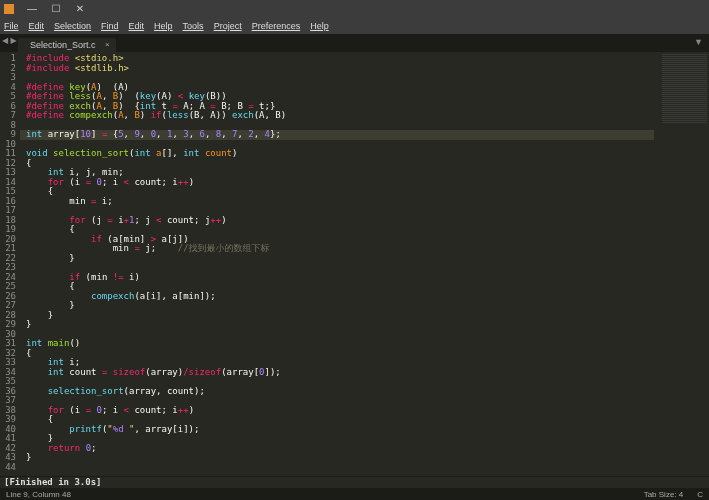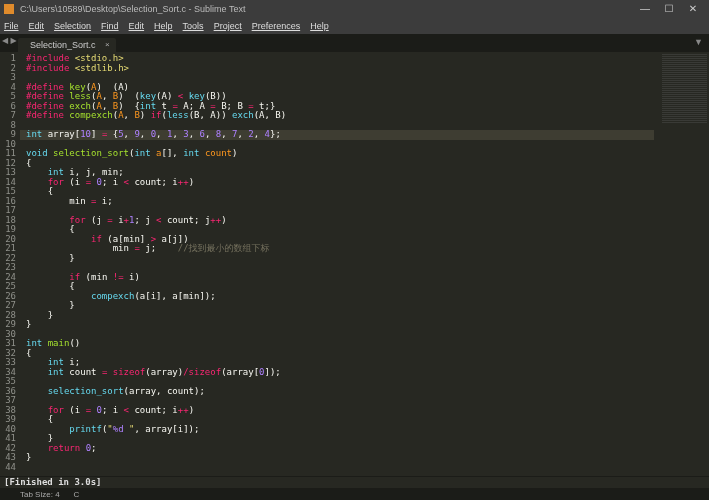--- a/index.html
+++ b/index.html
@@ -39,21 +39,20 @@
 
 .statusbar { height: 12px; background: #1b1c18; display: flex; align-items: center; font-size: 8px; color: #aaa; padding: 0 6px; }
 .statusbar .left { flex: 1; }
 .statusbar .cell { margin-left: 14px; }
 </style>
 </head>
 <body>
 
 <div class="titlebar">
   <div class="icon"></div>
-  <div class="title">C:\Users\10589\Desktop\Selection_Sort.c - Sublime Text</div>
   <div class="wbtn">—</div>
   <div class="wbtn">☐</div>
   <div class="wbtn">✕</div>
 </div>
 
 <div class="menubar" id="menubar">
     <span>File</span>
     <span>Edit</span>
     <span>Selection</span>
     <span>Find</span>
@@ -123,15 +122,16 @@
     </div>
   <div class="code" id="code"><div class="line"><span class="c-red">#include</span> <span class="c-yellow">&lt;stdio.h&gt;</span></div><div class="line"><span class="c-red">#include</span> <span class="c-yellow">&lt;stdlib.h&gt;</span></div><div class="line">&nbsp;</div><div class="line"><span class="c-red">#define</span> <span class="c-green">key</span>(<span class="c-orange">A</span>)  (A)</div><div class="line"><span class="c-red">#define</span> <span class="c-green">less</span>(<span class="c-orange">A</span>, <span class="c-orange">B</span>)  (<span class="c-blue2">key</span>(A) <span class="c-red">&lt;</span> <span class="c-blue2">key</span>(B))</div><div class="line"><span class="c-red">#define</span> <span class="c-green">exch</span>(<span class="c-orange">A</span>, <span class="c-orange">B</span>)  {<span class="c-blue">int</span> t <span class="c-red">=</span> A; A <span class="c-red">=</span> B; B <span class="c-red">=</span> t;}</div><div class="line"><span class="c-red">#define</span> <span class="c-green">compexch</span>(<span class="c-orange">A</span>, <span class="c-orange">B</span>) <span class="c-red">if</span>(<span class="c-blue2">less</span>(B, A)) <span class="c-blue2">exch</span>(A, B)</div><div class="line">&nbsp;</div><div class="line current"><span class="c-blue">int</span> array[<span class="c-purple">10</span>] <span class="c-red">=</span> {<span class="c-purple">5</span>, <span class="c-purple">9</span>, <span class="c-purple">0</span>, <span class="c-purple">1</span>, <span class="c-purple">3</span>, <span class="c-purple">6</span>, <span class="c-purple">8</span>, <span class="c-purple">7</span>, <span class="c-purple">2</span>, <span class="c-purple">4</span>};</div><div class="line">&nbsp;</div><div class="line"><span class="c-blue">void</span> <span class="c-green">selection_sort</span>(<span class="c-blue">int</span> <span class="c-orange">a</span>[], <span class="c-blue">int</span> <span class="c-orange">count</span>)</div><div class="line">{</div><div class="line">    <span class="c-blue">int</span> i, j, min;</div><div class="line">    <span class="c-red">for</span> (i <span class="c-red">=</span> <span class="c-purple">0</span>; i <span class="c-red">&lt;</span> count; i<span class="c-red">++</span>)</div><div class="line">    {</div><div class="line">        min <span class="c-red">=</span> i;</div><div class="line">&nbsp;</div><div class="line">        <span class="c-red">for</span> (j <span class="c-red">=</span> i<span class="c-red">+</span><span class="c-purple">1</span>; j <span class="c-red">&lt;</span> count; j<span class="c-red">++</span>)</div><div class="line">        {</div><div class="line">            <span class="c-red">if</span> (a[min] <span class="c-red">&gt;</span> a[j])</div><div class="line">                min <span class="c-red">=</span> j;    <span class="c-gray">//找到最小的数组下标</span></div><div class="line">        }</div><div class="line">&nbsp;</div><div class="line">        <span class="c-red">if</span> (min <span class="c-red">!=</span> i)</div><div class="line">        {</div><div class="line">            <span class="c-blue2">compexch</span>(a[i], a[min]);</div><div class="line">        }</div><div class="line">    }</div><div class="line">}</div><div class="line">&nbsp;</div><div class="line"><span class="c-blue">int</span> <span class="c-green">main</span>()</div><div class="line">{</div><div class="line">    <span class="c-blue">int</span> i;</div><div class="line">    <span class="c-blue">int</span> count <span class="c-red">=</span> <span class="c-red">sizeof</span>(array)<span class="c-red">/</span><span class="c-red">sizeof</span>(array[<span class="c-purple">0</span>]);</div><div class="line">&nbsp;</div><div class="line">    <span class="c-blue2">selection_sort</span>(array, count);</div><div class="line">&nbsp;</div><div class="line">    <span class="c-red">for</span> (i <span class="c-red">=</span> <span class="c-purple">0</span>; i <span class="c-red">&lt;</span> count; i<span class="c-red">++</span>)</div><div class="line">    {</div><div class="line">        <span class="c-blue2">printf</span>(<span class="c-yellow">"</span><span class="c-purple">%d</span><span class="c-yellow"> "</span>, array[i]);</div><div class="line">    }</div><div class="line">    <span class="c-red">return</span> <span class="c-purple">0</span>;</div><div class="line">}</div><div class="line">&nbsp;</div></div>
   <div class="minimap">
       <div class="block"></div>
     </div>
 </div>
 
 <div class="build">[Finished in 3.0s]</div>
 
 <div class="statusbar">
+  <div class="left">Line 9, Column 48</div>
   <div class="cell">Tab Size: 4</div>
   <div class="cell">C</div>
 </div>
 
 </body></html>

